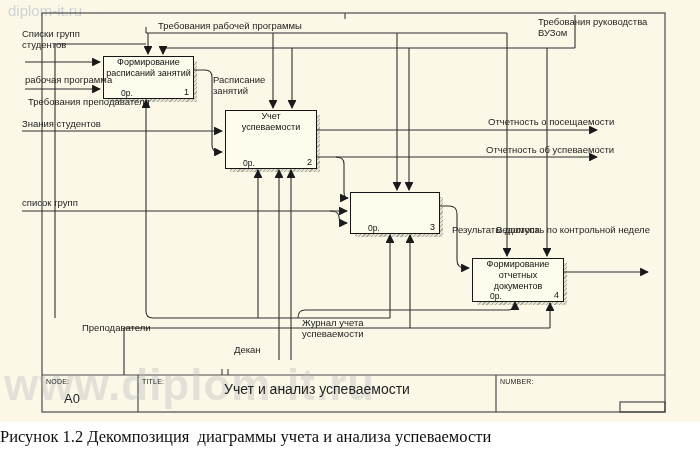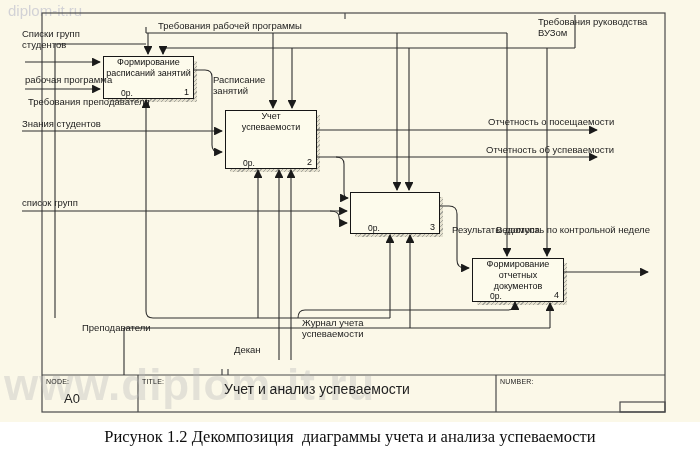--- a/index.html
+++ b/index.html
@@ -16,21 +16,21 @@
           background:repeating-linear-gradient(135deg,#a8a89e 0 1px,#e6e2d0 1px 3px);}
   .abox{position:absolute;z-index:3;background:#fdfbec;border:1.5px solid #161616;
         display:flex;align-items:flex-start;justify-content:center;text-align:center;
         font-size:9px;line-height:1.2;color:#111;}
   .abox .corner{position:absolute;left:17px;bottom:0;font-size:8.5px;}
   .abox .bnum{position:absolute;right:4px;bottom:0;font-size:9px;}
   .tb-text{position:absolute;z-index:5;color:#222;}
   .tb-small{font-size:7px;letter-spacing:.2px;}
   .tb-node{font-size:13px;}
   .tb-title{font-size:14px;}
-  .caption{position:absolute;left:0;top:427px;width:700px;z-index:6;text-align:center;
+  .caption{position:absolute;left:0;top:427px;width:700px;z-index:6;
            font-family:"Liberation Serif",serif;font-size:16.5px;color:#0d0d0d;white-space:pre;}
 </style>
 </head>
 <body>
 
 <div id="stage">
   <div id="paper"></div>
 
   <div class="wm-top">diplom-it.ru</div>
 

